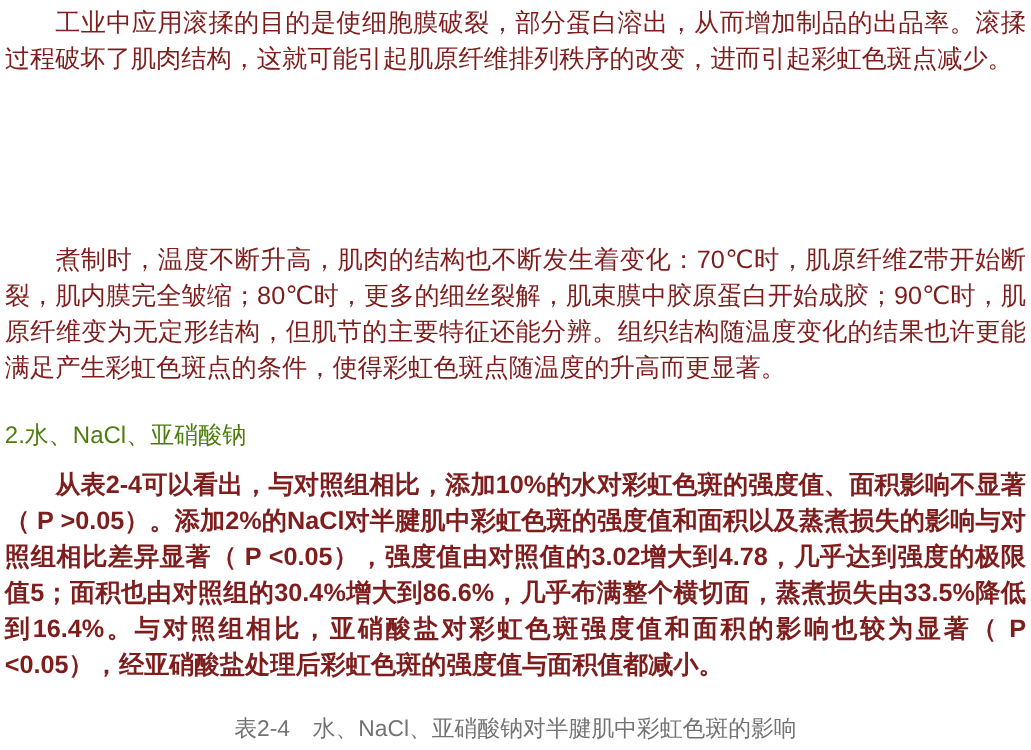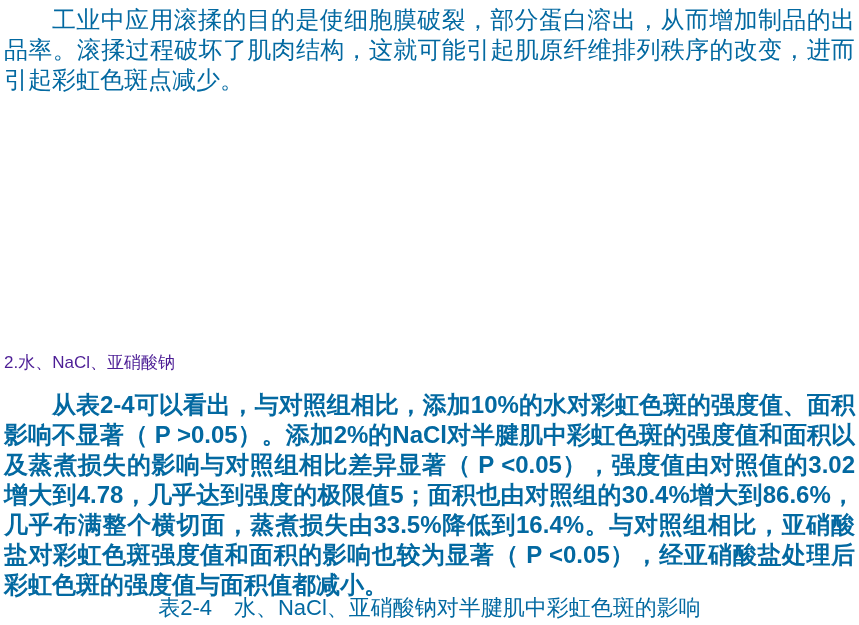--- a/index.html
+++ b/index.html
@@ -13,56 +13,57 @@
     height: 625px;
     background: #ffffff;
     overflow: hidden;
     font-family: "Liberation Sans", "DejaVu Sans", sans-serif;
   }
   .para {
     position: absolute;
     left: 4px;
     right: 4px;
     margin: 0;
-    font-size: 24px;
+    font-size: 21px;
     line-height: 30px;
-    color: #0369a1;
+    color: #7f1d1d;
     text-align: justify;
     text-indent: 2em;
   }
   .section-heading {
     position: absolute;
     left: 4px;
     right: 6px;
     margin: 0;
-    font-size: 17px;
+    font-size: 20px;
     line-height: 30px;
     font-weight: normal;
-    color: #4c1d95;
+    color: #4d7c0f;
     text-indent: 0;
   }
   .table-caption {
     position: absolute;
     left: 0;
     right: 0;
     margin: 0;
-    font-size: 22px;
+    font-size: 19px;
     line-height: 26px;
-    color: #0369a1;
+    color: #737373;
     text-align: center;
   }
 </style>
 </head>
 <body>
 
 <div class="page">
 
   <p class="para" style="top: 5px;">工业中应用滚揉的目的是使细胞膜破裂，部分蛋白溶出，从而增加制品的出品率。滚揉过程破坏了肌肉结构，这就可能引起肌原纤维排列秩序的改变，进而引起彩虹色斑点减少。</p>
 
 
+  <p class="para" style="top: 202px;">煮制时，温度不断升高，肌肉的结构也不断发生着变化：70℃时，肌原纤维Z带开始断裂，肌内膜完全皱缩；80℃时，更多的细丝裂解，肌束膜中胶原蛋白开始成胶；90℃时，肌原纤维变为无定形结构，但肌节的主要特征还能分辨。组织结构随温度变化的结果也许更能满足产生彩虹色斑点的条件，使得彩虹色斑点随温度的升高而更显著。</p>
 
   <h2 class="section-heading" style="top: 348px;">2.水、NaCl、亚硝酸钠</h2>
 
   <p class="para" style="top: 390px; font-weight: bold;">从表2-4可以看出，与对照组相比，添加10%的水对彩虹色斑的强度值、面积影响不显著（ P &gt;0.05）。添加2%的NaCl对半腱肌中彩虹色斑的强度值和面积以及蒸煮损失的影响与对照组相比差异显著（ P &lt;0.05），强度值由对照值的3.02增大到4.78，几乎达到强度的极限值5；面积也由对照组的30.4%增大到86.6%，几乎布满整个横切面，蒸煮损失由33.5%降低到16.4%。与对照组相比，亚硝酸盐对彩虹色斑强度值和面积的影响也较为显著（ P &lt;0.05），经亚硝酸盐处理后彩虹色斑的强度值与面积值都减小。</p>
 
   <p class="table-caption" style="top: 595px;">表2-4　水、NaCl、亚硝酸钠对半腱肌中彩虹色斑的影响</p>
 
 </div>
 
 </body></html>

